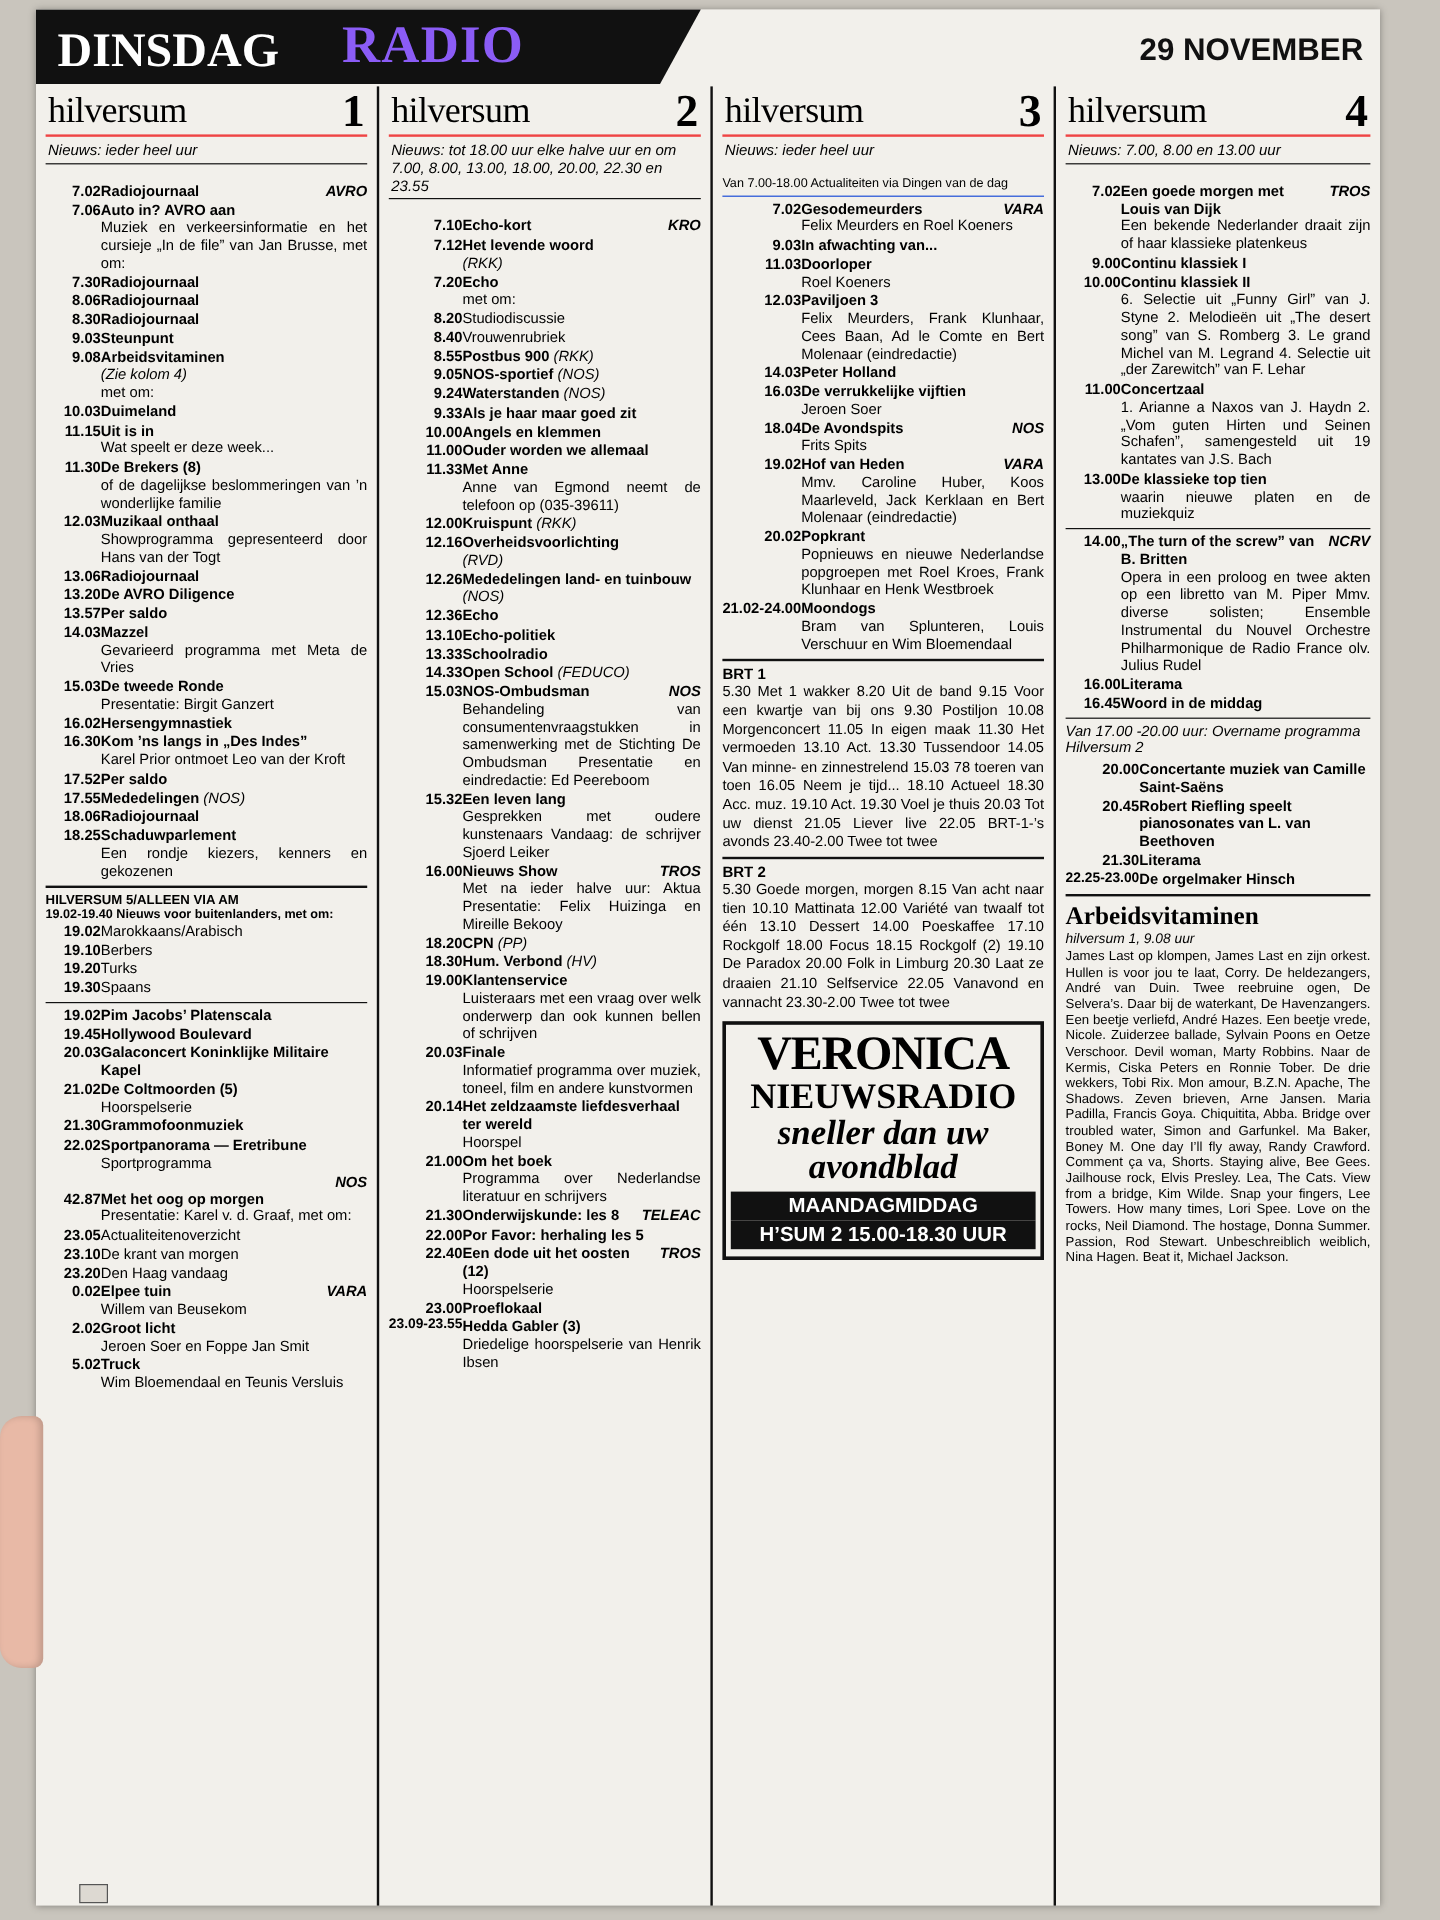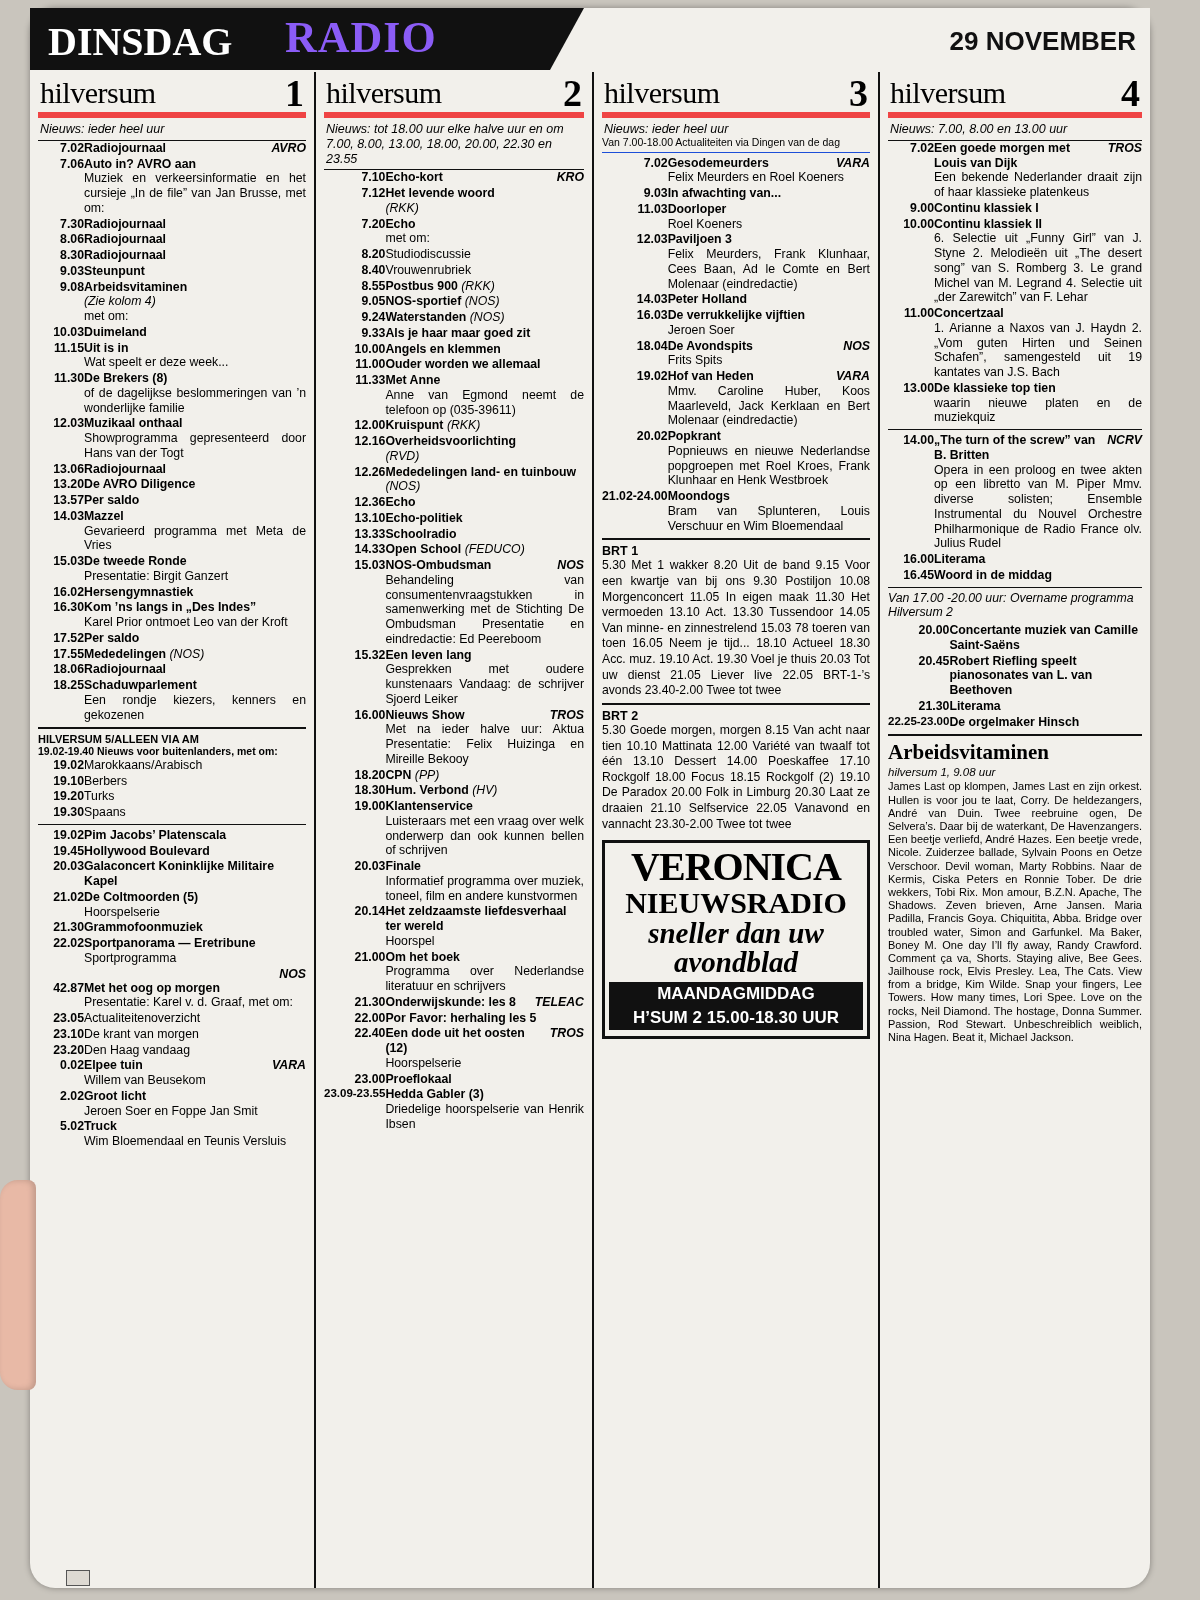--- a/index.html
+++ b/index.html
@@ -6,21 +6,20 @@
   body{
     width:1200px;height:1600px;
     background:#c9c5bd;
     font-family:"Liberation Sans", sans-serif;
     overflow:hidden;
   }
   .page{
     position:absolute;left:30px;top:8px;width:1120px;height:1580px;
     background:#f2f0eb;
     box-shadow:0 0 6px rgba(0,0,0,.35);
-    border-radius:25px;
   }
   
   .masthead{
     position:relative;height:62px;background:#111;color:#fff;
     display:flex;align-items:center;
   }
   .mast-black{position:absolute;left:0;top:0;width:520px;height:62px;background:#111;}
   .mast-tri{position:absolute;left:520px;top:0;width:0;height:0;
     border-top:62px solid #111;border-right:34px solid transparent;}
   .mast-day{position:absolute;left:18px;top:10px;color:#fff;
@@ -33,31 +32,31 @@
   .cols{position:absolute;left:0;top:64px;right:0;bottom:0;display:flex;}
   .col{flex:1 1 0;padding:0 8px;position:relative;}
   .col + .col{border-left:2px solid #111;}
   .col.c1{flex:0 0 268px;}
   .col.c2{flex:0 0 260px;}
   .col.c3{flex:0 0 268px;}
   .col.c4{flex:0 0 1;}
 
   .chan{
     display:flex;align-items:flex-end;justify-content:space-between;
-    padding:4px 2px 2px 2px;border-bottom:6px solid #ef4444;margin-bottom:3px;
+    padding:4px 2px 2px 2px;border-bottom:2px solid #ef4444;margin-bottom:3px;
   }
   .chan .name{
     font-family:"Liberation Serif",serif;font-size:30px;letter-spacing:-.5px;
   }
   .chan .num{
     font-family:"Liberation Serif",serif;font-weight:bold;font-size:38px;line-height:.9;
   }
   .newsline{
     font-style:italic;font-size:12.5px;line-height:1.18;
-    border-bottom:1px solid #111;padding:1px 2px 3px 2px;margin-bottom:0;
+    border-bottom:1px solid #111;padding:1px 2px 3px 2px;margin-bottom:15px;
   }
   table.sched{width:100%;border-collapse:collapse;}
   table.sched td{vertical-align:top;font-size:12.3px;line-height:1.2;padding:0 0 1px 0;}
   td.t{width:46px;text-align:right;font-weight:bold;padding-right:5px;white-space:nowrap;}
   td.t.wide{width:60px;}
   .b{font-weight:bold;}
   .i{font-style:italic;}
   .just{text-align:justify;}
   .net{float:right;font-style:italic;font-weight:bold;margin-left:4px;}
   .hr{border-top:1px solid #111;margin:3px 0 3px 0;}

